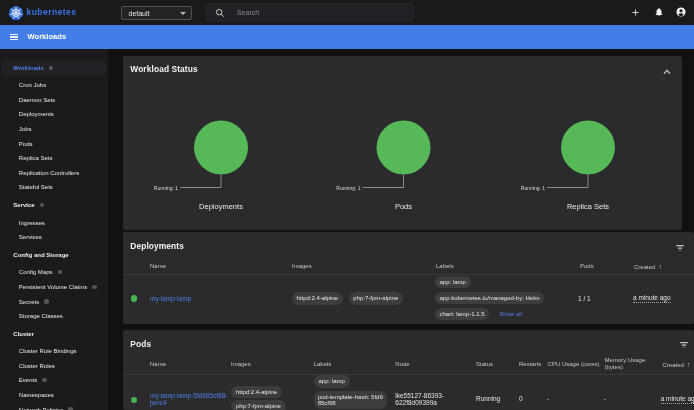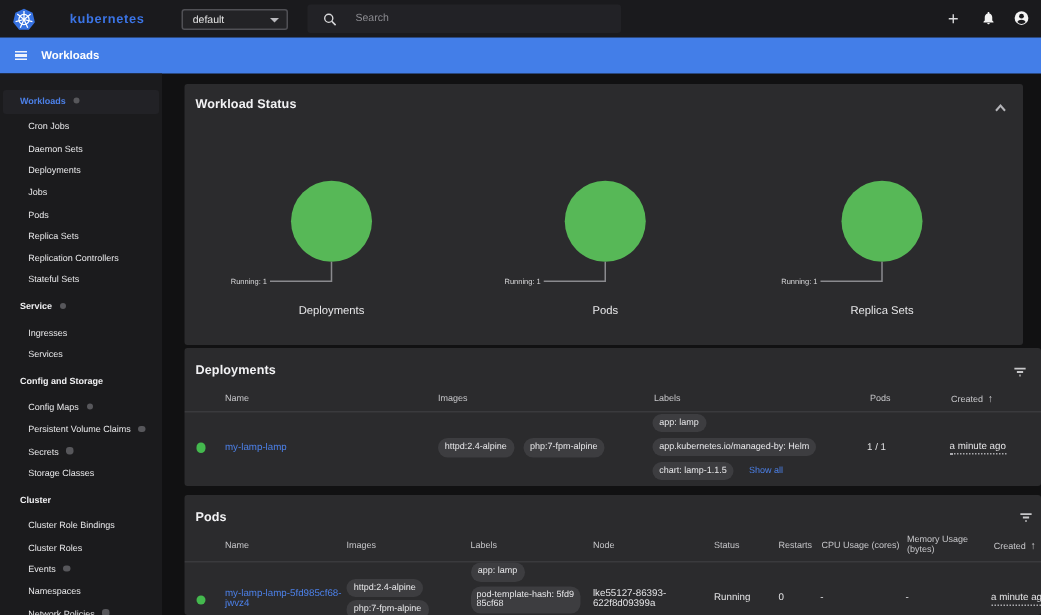--- a/index.html
+++ b/index.html
@@ -2,21 +2,21 @@
 <html><head>
 <meta charset="utf-8">
 <style>
 * { margin:0; padding:0; box-sizing:border-box; }
 html,body { width:694px; height:410px; background:#111112; overflow:hidden; }
 body { font-family:"Liberation Sans", sans-serif; position:relative; }
 .abs { position:absolute; }
 
 
 #topbar { position:absolute; left:0; top:0; width:694px; height:25px; background:#1a1a1d; }
-#logotext { position:absolute; left:26.5px; top:7px; color:#3b74e5; font-size:8.5px; font-weight:bold; letter-spacing:0.45px;margin-left:20px; }
+#logotext { position:absolute; left:26.5px; top:7px; color:#3b74e5; font-size:8.5px; font-weight:bold; letter-spacing:0.45px; }
 #nsbox { position:absolute; left:121px; top:6px; width:71px; height:13.5px; background:#232326; border:1px solid #505055; border-radius:2px; }
 #nsbox .txt { position:absolute; left:6.5px; top:2.5px; font-size:7px; color:#e6e6e6; }
 #nsbox .caret { position:absolute; right:5px; top:5px; width:0; height:0; border-left:3px solid transparent; border-right:3px solid transparent; border-top:3.5px solid #b9b9bd; }
 #searchbox { position:absolute; left:205px; top:3px; width:209px; height:19px; background:#222226; border-radius:2px; }
 #searchbox .ph { position:absolute; left:32px; top:6px; font-size:7px; color:#8b8b90; }
 
 
 #bluebar { position:absolute; left:0; top:25px; width:694px; height:24px; background:#437ee8; }
 #bluebar .title { position:absolute; left:27.5px; top:7.3px; color:#fff; font-size:7.6px; font-weight:bold; }
 .burger { position:absolute; left:9.5px; top:8.6px; width:8.2px; }

